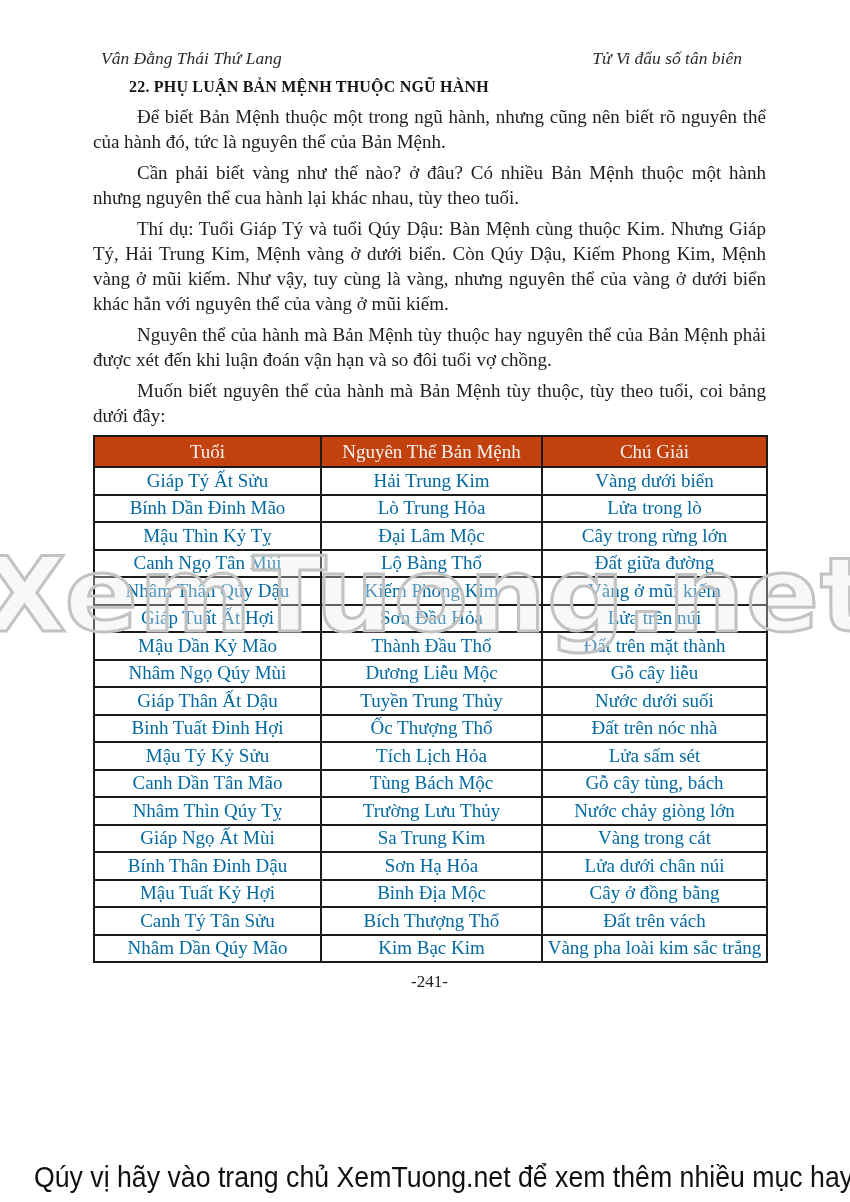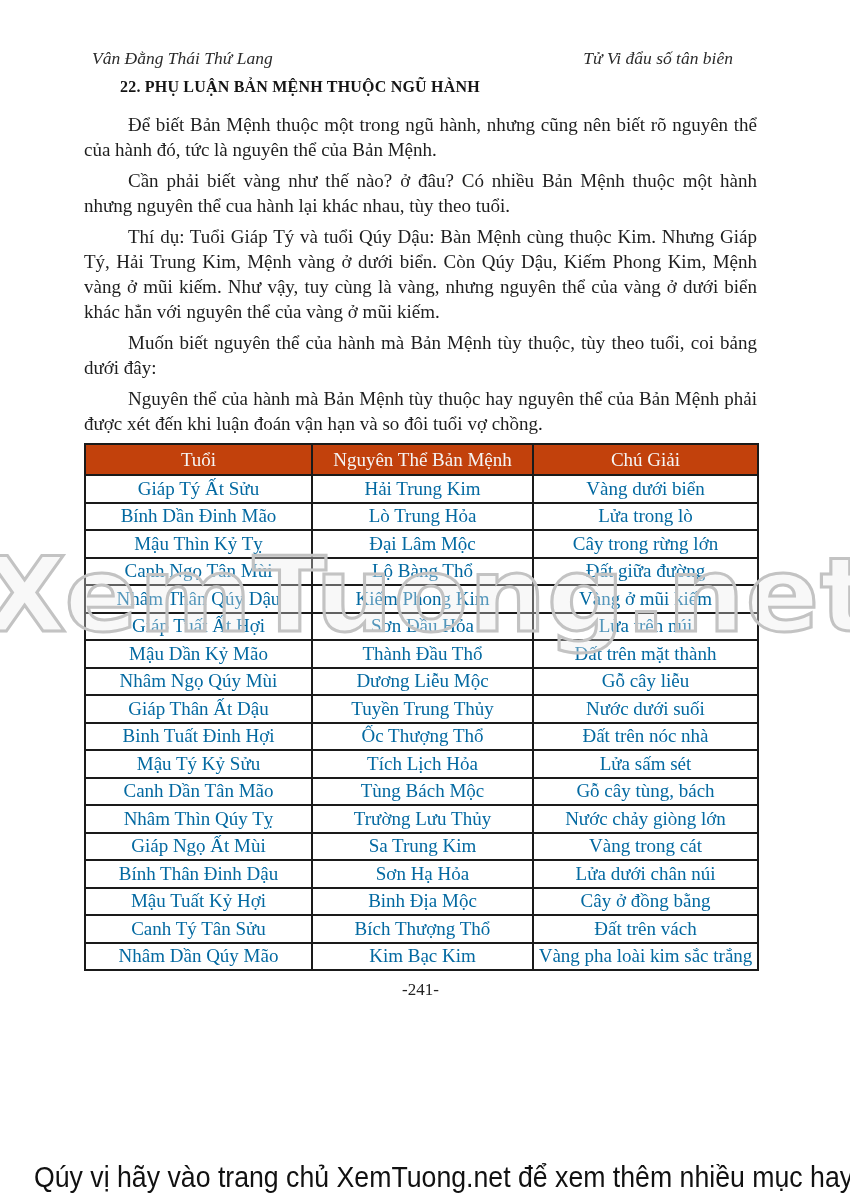--- a/index.html
+++ b/index.html
@@ -8,41 +8,41 @@
     position: relative;
     width: 850px;
     height: 1202px;
     background: #ffffff;
     overflow: hidden;
     font-family: "Liberation Serif", "DejaVu Serif", serif;
     color: #1c1c1c;
   }
   .content {
     position: absolute;
-    left: 84px;
+    left: 93px;
     top: 48px;
     width: 673px;
   }
   .header-row {
     display: flex;
     justify-content: space-between;
     font-style: italic;
     font-size: 17.5px;
     padding: 0 24px 0 8px;
     color: #2a2a2a;
   }
   .section-title {
     font-size: 16px;
     font-weight: bold;
     letter-spacing: 0.2px;
     padding-left: 36px;
     margin-top: 9px;
     color: #151515;
   }
-  .paras { margin-top: 16px; }
+  .paras { margin-top: 8px; }
   .para {
     font-size: 19px;
     line-height: 25px;
     text-align: justify;
     text-indent: 44px;
     margin-bottom: 6px;
     color: #1e1e1e;
   }
   .para.italic {
     font-style: italic;
@@ -122,22 +122,22 @@
       <span>Vân Đằng Thái Thứ Lang</span>
       <span>Tử Vi đẩu số tân biên</span>
     </div>
 
     <h1 class="section-title">22. PHỤ LUẬN BẢN MỆNH THUỘC NGŨ HÀNH</h1>
 
     <div class="paras">
         <p class="para">Để biết Bản Mệnh thuộc một trong ngũ hành, nhưng cũng nên biết rõ nguyên thể của hành đó, tức là nguyên thể của Bản Mệnh.</p>
         <p class="para">Cần phải biết vàng như thế nào? ở đâu? Có nhiều Bản Mệnh thuộc một hành nhưng nguyên thể cua hành lại khác nhau, tùy theo tuổi.</p>
         <p class="para">Thí dụ: Tuổi Giáp Tý và tuổi Qúy Dậu: Bàn Mệnh cùng thuộc Kim. Nhưng Giáp Tý, Hải Trung Kim, Mệnh vàng ở dưới biển. Còn Qúy Dậu, Kiếm Phong Kim, Mệnh vàng ở mũi kiếm. Như vậy, tuy cùng là vàng, nhưng nguyên thể của vàng ở dưới biển khác hẳn với nguyên thể của vàng ở mũi kiếm.</p>
+        <p class="para">Nguyên thể của hành mà Bản Mệnh tùy thuộc hay nguyên thể của Bản Mệnh phải được xét đến khi luận đoán vận hạn và so đôi tuổi vợ chồng.</p>
         <p class="para">Muốn biết nguyên thể của hành mà Bản Mệnh tùy thuộc, tùy theo tuổi, coi bảng dưới đây:</p>
-        <p class="para">Nguyên thể của hành mà Bản Mệnh tùy thuộc hay nguyên thể của Bản Mệnh phải được xét đến khi luận đoán vận hạn và so đôi tuổi vợ chồng.</p>
       </div>
 
     <table class="menh-table">
       <colgroup>
         <col class="c1">
           <col class="c2">
           <col class="c3">
       </colgroup>
       <thead>
         <tr>

